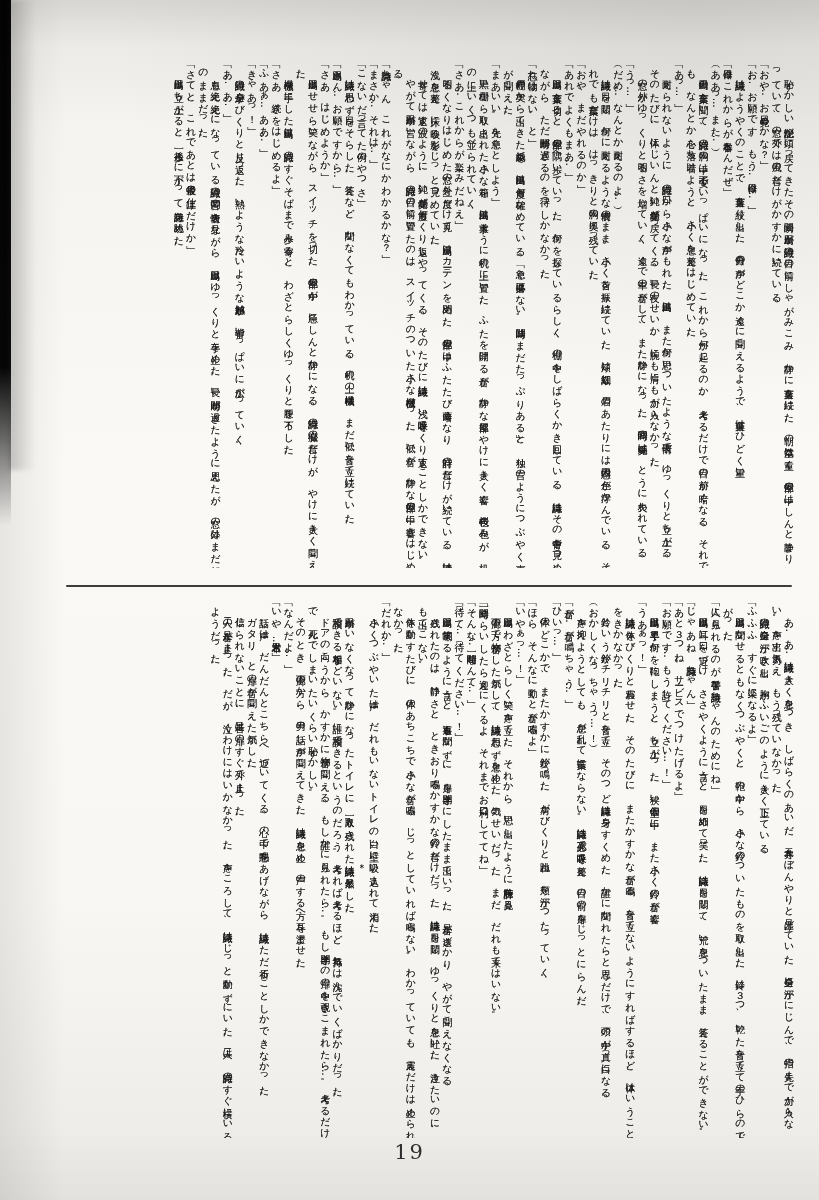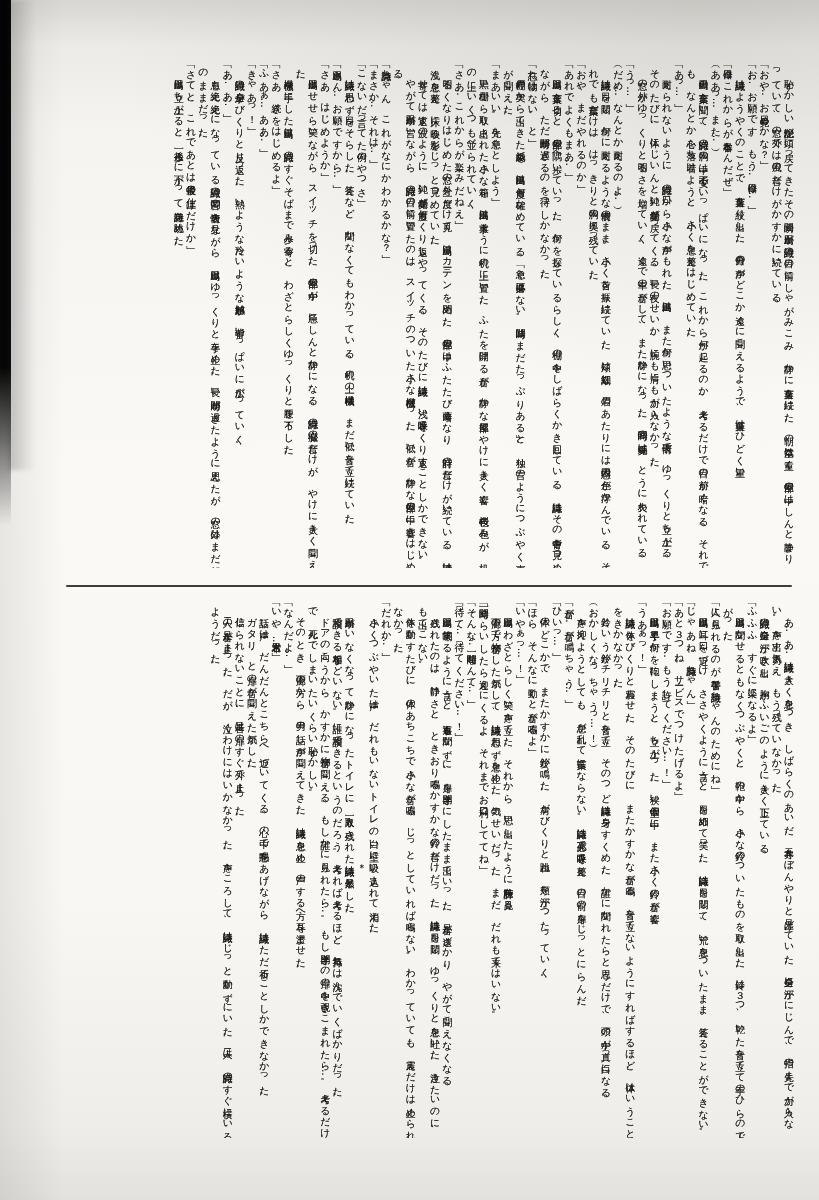--- a/index.html
+++ b/index.html
@@ -137,13 +137,14 @@
 　相談できる相手などいない。誰に相談できるというのだろう。考えれば考えるほど、気持ちは沈んでいくばかりだった。
 　ドアの向こうから、かすかに物音が聞こえる。もし誰かに見られたら…。もし半開きの扉の中を覗きこまれたら…。考えるだけで、死んでしまいたいくらい恥ずかしい。
 　そのとき、廊下の方から、男の話し声が聞こえてきた。詩織は息を止め、声のする方へ耳を澄ませた。
 「なんだよ…」
 「いや、岩木君…」
 　話し声は、だんだんとこちらへ近づいてくる。心の中で悲鳴をあげながら、詩織はただ祈ることしかできなかった。
 　ガタリ、と扉の音が聞こえた気がした。
 　信じられないことに、足音は扉のすぐ外で止まった。
 　二人の足音が止まった。だが、泣くわけにはいかなかった。声をころして、詩織はじっと動かずにいた。二人は、詩織のすぐ横にいるようだった。</div>
 
+  <div class="page-number">19</div>
 </div>
 
 </body></html>

